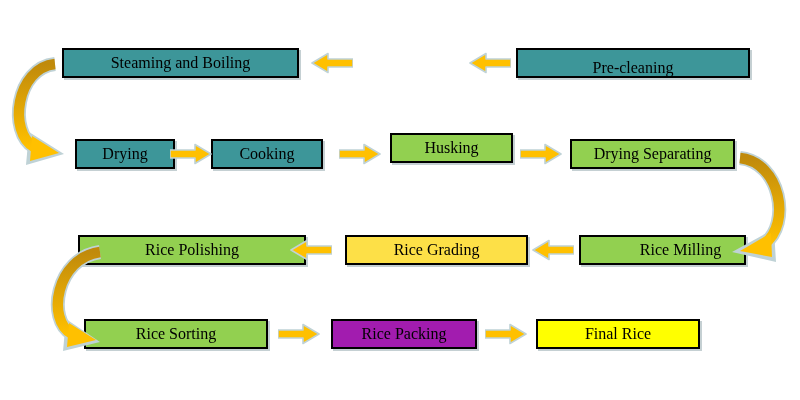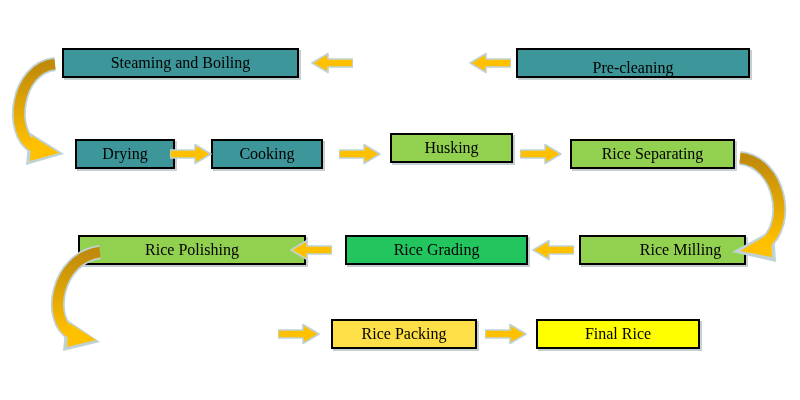--- a/index.html
+++ b/index.html
@@ -81,34 +81,37 @@
   <div class="box" id="box-drying" style="background: rgb(61, 150, 153);">
     <span class="lbl">Drying</span>
   </div>
   <div class="box" id="box-cooking" style="background: rgb(61, 150, 153);">
     <span class="lbl">Cooking</span>
   </div>
   <div class="box" id="box-husking" style="background: rgb(146, 208, 80);">
     <span class="lbl">Husking</span>
   </div>
   <div class="box" id="box-paddy" style="background: rgb(146, 208, 80);">
-    <span class="lbl">Rice Separating</span>
+    <span class="lbl">Drying Separating</span>
   </div>
 
   <div class="box" id="box-polishing" style="background: rgb(146, 208, 80);">
     <span class="lbl">Rice Polishing</span>
   </div>
-  <div class="box" id="box-grading" style="background: #22c55e; font-family: Liberation Serif, serif;">
+  <div class="box" id="box-grading" style="background: #fde047; font-family: Liberation Serif, serif;">
     <span class="lbl">Rice Grading</span>
   </div>
   <div class="box" id="box-milling" style="background: rgb(146, 208, 80);">
     <span class="lbl">Rice Milling</span>
   </div>
 
-  <div class="box" id="box-packing" style="background: #fde047;">
+  <div class="box" id="box-sorting" style="background: rgb(146, 208, 80);">
+    <span class="lbl">Rice Sorting</span>
+  </div>
+  <div class="box" id="box-packing" style="background: #a21caf;">
     <span class="lbl">Rice Packing</span>
   </div>
   <div class="box" id="box-final" style="background: rgb(255, 255, 0);">
     <span class="lbl">Final Rice</span>
   </div>
 
   <svg class="sarrow flip" id="arr-pre-soak" viewBox="0 0 42 22">
       <use href="#blockArrow"></use>
     </svg>
   <svg class="sarrow flip" id="arr-soak-steam" viewBox="0 0 42 22">

